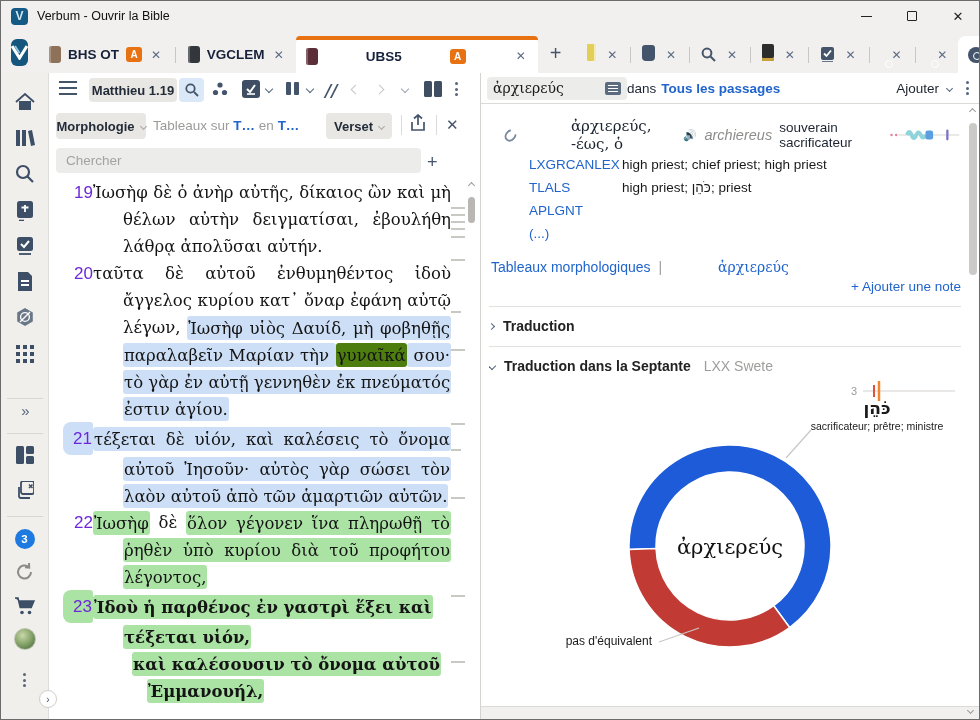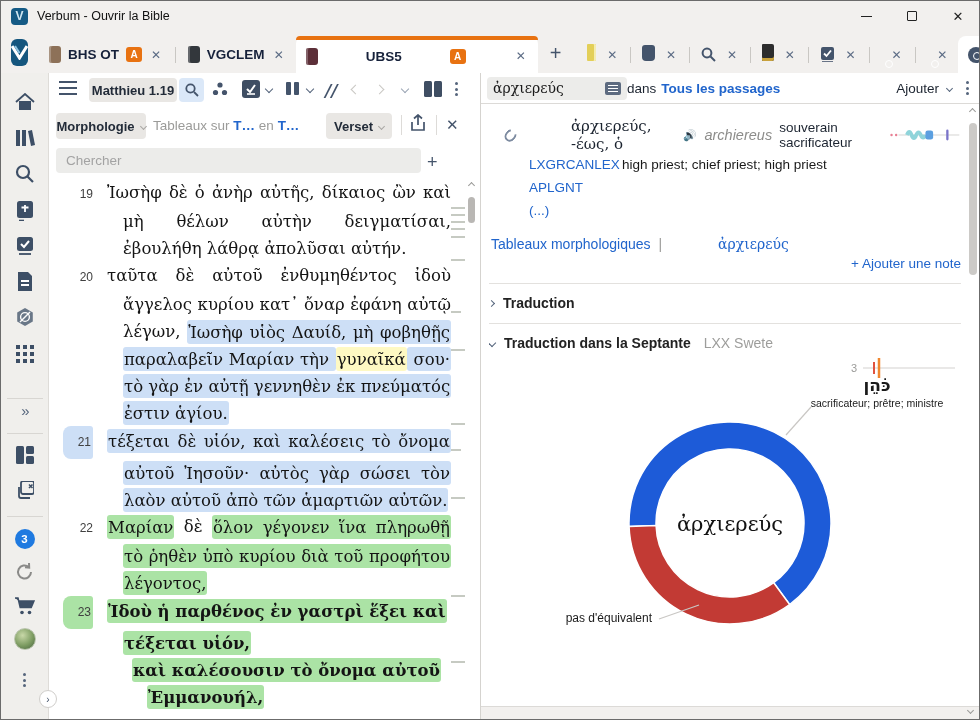--- a/index.html
+++ b/index.html
@@ -65,26 +65,26 @@
   .cdown{transform:rotate(45deg);} .cright{transform:rotate(-45deg);} .cup{transform:rotate(-135deg);}
   .ic{color:#44546b;display:flex;align-items:center;justify-content:center;}
   .dim{color:#c9c7c3;}
   #find-input{position:absolute;left:7px;top:4px;width:365px;height:25px;background:#ececea;
         border:none;border-radius:4px;font-size:13.5px;color:#333;padding:0 10px;font-family:inherit;}
   #find-input::placeholder{color:#a3a3a3;}
   
   #b-text{position:absolute;top:106px;left:0;width:402px;bottom:0;overflow:hidden;
         font-family:"DejaVu Serif",serif;font-size:16.5px;line-height:27px;color:#141414;}
   .verse{margin:0;padding-left:74px;text-indent:-60px;text-align:justify;}
-  .vnum{display:inline-block;width:30px;text-align:right;margin-right:14px;text-indent:0;
-        font-family:"Liberation Sans",sans-serif;font-size:12px;color:#404040;}
+  .vnum{display:inline-block;width:30px;text-align:right;text-indent:0;
+        font-family:"Liberation Sans",sans-serif;font-size:17px;color:#6d28d9;}
   .poeline{margin:0;}
   .para{margin:8px 0 4px 2px;padding-left:0;text-indent:0;}
   .hb{background:#cddff6;border-radius:3px;padding:2.5px 1px;box-decoration-break:clone;-webkit-box-decoration-break:clone;}
-  .hp{background:#fef9c3;border-radius:3px;padding:2.5px 1px;box-decoration-break:clone;-webkit-box-decoration-break:clone;}
+  .hp{background:#4d7c0f;border-radius:3px;padding:2.5px 1px;box-decoration-break:clone;-webkit-box-decoration-break:clone;}
   .hg{background:#abe3a5;border-radius:3px;padding:2.5px 1px;box-decoration-break:clone;-webkit-box-decoration-break:clone;}
   .vnum.nb{background:#cddff6;border-radius:8px 3px 3px 8px;padding:3px 2px 3px 10px;}
   .vnum.ng{background:#abe3a5;border-radius:8px 3px 3px 8px;padding:3px 2px 3px 10px;}
   
   #b-ticks{position:absolute;top:0;left:402px;width:16px;bottom:0;}
   .tick{position:absolute;left:0;height:2px;background:#c6cac2;}
   #b-sb{position:absolute;top:108px;right:3px;width:9px;bottom:4px;color:#9a9a98;}
   #b-thumb{position:absolute;top:16px;left:1px;width:7px;height:26px;border-radius:4px;background:#b9b7b4;}
   
   #study{position:absolute;top:72px;left:479px;width:501px;bottom:0;background:#fff;border-left:1px solid #d5d3cf;}
@@ -409,21 +409,21 @@
     <div id="b-row3">
       <input id="find-input" placeholder="Chercher" style="">
       <div class="ic abs" style="left:378px;top:8px;font-size:18px;color:#44546b;">+</div>
       <div class="abs" style="left:400px;top:10px;"><span class="listbtn"></span></div>
     </div>
 
     <div id="b-text">
         <p class="verse"><span class="vnum">19</span><span>Ἰωσὴφ δὲ ὁ ἀνὴρ αὐτῆς, δίκαιος ὢν καὶ μὴ θέλων αὐτὴν δειγματίσαι, ἐβουλήθη λάθρᾳ ἀπολῦσαι αὐτήν.</span></p>
         <p class="verse"><span class="vnum">20</span><span>ταῦτα δὲ αὐτοῦ ἐνθυμηθέντος ἰδοὺ ἄγγελος κυρίου κατ᾽ ὄναρ ἐφάνη αὐτῷ λέγων, </span><span class="hb">Ἰωσὴφ υἱὸς Δαυίδ, μὴ φοβηθῇς παραλαβεῖν Μαρίαν τὴν </span><span class="hp">γυναῖκά</span><span class="hb"> σου· τὸ γὰρ ἐν αὐτῇ γεννηθὲν ἐκ πνεύματός ἐστιν ἁγίου.</span></p>
         <p class="verse"><span class="vnum nb">21</span><span class="hb">τέξεται δὲ υἱόν, καὶ καλέσεις τὸ ὄνομα αὐτοῦ Ἰησοῦν· αὐτὸς γὰρ σώσει τὸν λαὸν αὐτοῦ ἀπὸ τῶν ἁμαρτιῶν αὐτῶν.</span></p>
-        <p class="verse"><span class="vnum">22</span><span class="hg">Μαρίαν</span><span> δὲ </span><span class="hg">ὅλον γέγονεν ἵνα πληρωθῇ τὸ ῥηθὲν ὑπὸ κυρίου διὰ τοῦ προφήτου λέγοντος,</span></p>
+        <p class="verse"><span class="vnum">22</span><span class="hg">Ἰωσὴφ</span><span> δὲ </span><span class="hg">ὅλον γέγονεν ἵνα πληρωθῇ τὸ ῥηθὲν ὑπὸ κυρίου διὰ τοῦ προφήτου λέγοντος,</span></p>
         <p class="verse" style="text-align: left;"><span class="vnum ng">23</span><b class="hg">Ἰδοὺ ἡ παρθένος ἐν γαστρὶ ἕξει καὶ τέξεται υἱόν,</b></p>
         <p class="poeline" style="margin-left: 83px;"><b class="hg">καὶ καλέσουσιν τὸ ὄνομα αὐτοῦ</b></p>
         <p class="poeline" style="margin-left: 98px;"><b class="hg">Ἐμμανουήλ,</b></p>
         <p class="para"></p>
       </div>
     <div id="b-ticks">
         <div class="tick" style="top: 134px; width: 14px;"></div>
         <div class="tick" style="top: 141px; width: 14px;"></div>
         <div class="tick" style="top: 148px; width: 14px;"></div>
         <div class="tick" style="top: 155px; width: 14px;"></div>
@@ -478,20 +478,24 @@
           <rect x="73" y="3" width="3" height="14" rx="1.5" fill="#7a74c9"></rect>
         </svg>
       </div>
 
       <div id="lexrows">
           <div class="lexrow">
             <span class="lexabbr bluelink">LXGRCANLEX</span>
             <span class="lexgloss">high priest; chief priest; high priest</span>
           </div>
           <div class="lexrow">
+            <span class="lexabbr bluelink">TLALS</span>
+            <span class="lexgloss">high priest; כֹּהֵן; priest</span>
+          </div>
+          <div class="lexrow">
             <span class="lexabbr bluelink">APLGNT</span>
             <span class="lexgloss"></span>
           </div>
           <div class="lexrow">
             <span class="lexabbr bluelink">(...)</span>
             <span class="lexgloss"></span>
           </div>
         </div>
 
       <div id="morpho-links">

